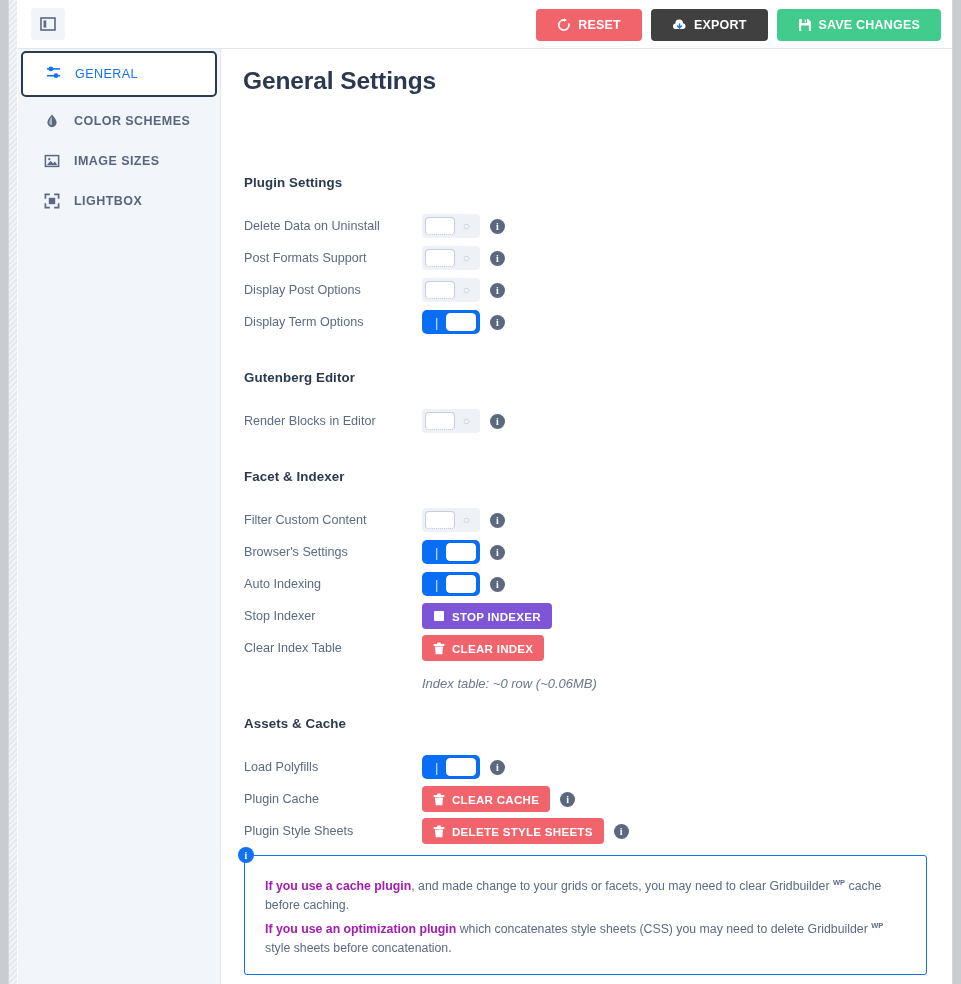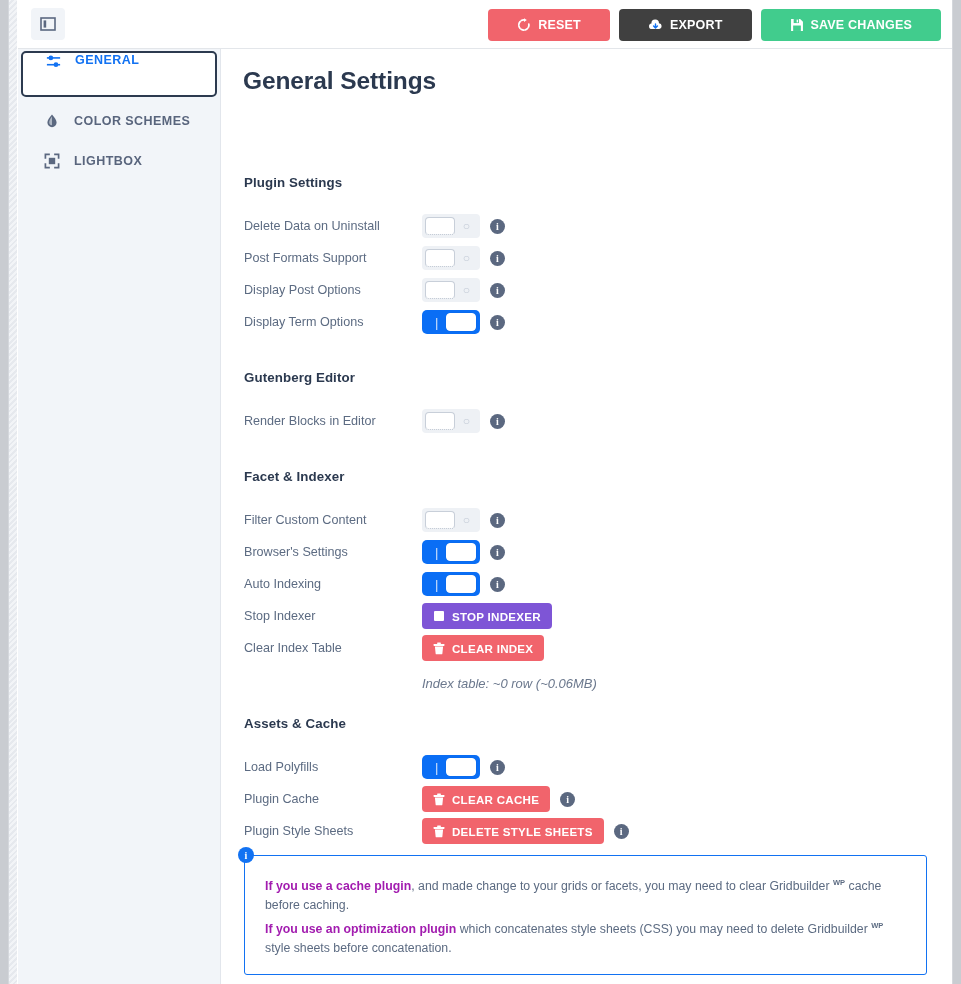--- a/index.html
+++ b/index.html
@@ -59,21 +59,21 @@
     display: flex; align-items: center; justify-content: center;
     cursor: pointer;
   }
   .topbar-actions {
     position: absolute;
     right: 13px; top: 9px;
     display: flex; gap: 9px; align-items: center;
   }
   .btn {
     display: inline-flex; align-items: center; gap: 7px;
-    height: 32px; padding: 0 29px;
+    height: 32px; padding: 0 21px;
     border: none; border-radius: 4px;
     color: #ffffff;
     font-size: 12.5px; font-weight: bold;
     letter-spacing: 0.2px;
     font-family: "Liberation Sans", sans-serif;
     cursor: pointer;
     white-space: nowrap;
   }
   .btn-reset  { background: #f1646c; }
   .btn-export { background: #404040; }
@@ -103,23 +103,23 @@
     display: flex; align-items: center; justify-content: center;
     flex: 0 0 18px;
   }
   .nav-item-active {
     position: absolute;
     left: 3px; top: 2px;
     width: 196px; height: 46px;
     background: #ffffff;
     border: 2px solid #2c3a4f;
     border-radius: 5px;
-    display: flex; gap: 13px;
+    display: flex; align-items: center; gap: 13px;
     padding-left: 22px;
-    font-size: 12.5px; font-weight: bold; letter-spacing: 0.45px;
+    font-size: 12.5px; font-weight: normal; letter-spacing: 0.45px;
     color: #1272f2;
     cursor: pointer;
   }
   .nav-rest { position: absolute; left: 0; top: 52px; width: 203px; }
   .nav-rest .nav-item { padding-left: 25px; height: 40px; }
 
   
   .content {
     position: absolute;
     left: 212px; top: 49px;
@@ -321,20 +321,30 @@
         <div class="nav-item">
           <span class="nav-icon">
             <svg width="16" height="16" viewBox="0 0 16 16">
               <path d="M8 1.4 C5.4 4.6 3.4 7 3.4 9.6 a4.6 4.6 0 0 0 9.2 0 C12.6 7 10.6 4.6 8 1.4 Z" fill="#5b6880"></path>
               <path d="M8 3.4 C6.4 5.6 5.2 7.2 5.2 9.3 a2.9 2.9 0 0 0 2.8 2.9 Z" fill="#f2f5f9" opacity=".55"></path>
             </svg>
           </span>
           <span>COLOR SCHEMES</span>
         </div>
 
+        <div class="nav-item">
+          <span class="nav-icon">
+            <svg width="16" height="16" viewBox="0 0 16 16">
+              <rect x="1.4" y="2.6" width="13.2" height="10.8" fill="none" stroke="#5b6880" stroke-width="1.5"></rect>
+              <circle cx="5.3" cy="6.2" r="1.1" fill="#5b6880"></circle>
+              <path d="M3 12 L6.6 7.8 L9 10.6 L10.9 8.6 L13.2 12 Z" fill="#5b6880"></path>
+            </svg>
+          </span>
+          <span>IMAGE SIZES</span>
+        </div>
 
         <div class="nav-item">
           <span class="nav-icon">
             <svg width="16" height="16" viewBox="0 0 16 16">
               <path d="M1.4 5 V1.4 H5 M11 1.4 H14.6 V5 M14.6 11 V14.6 H11 M5 14.6 H1.4 V11" fill="none" stroke="#5b6880" stroke-width="1.7" stroke-linecap="square"></path>
               <rect x="4.8" y="4.8" width="6.4" height="6.4" fill="#5b6880"></rect>
             </svg>
           </span>
           <span>LIGHTBOX</span>
         </div>

